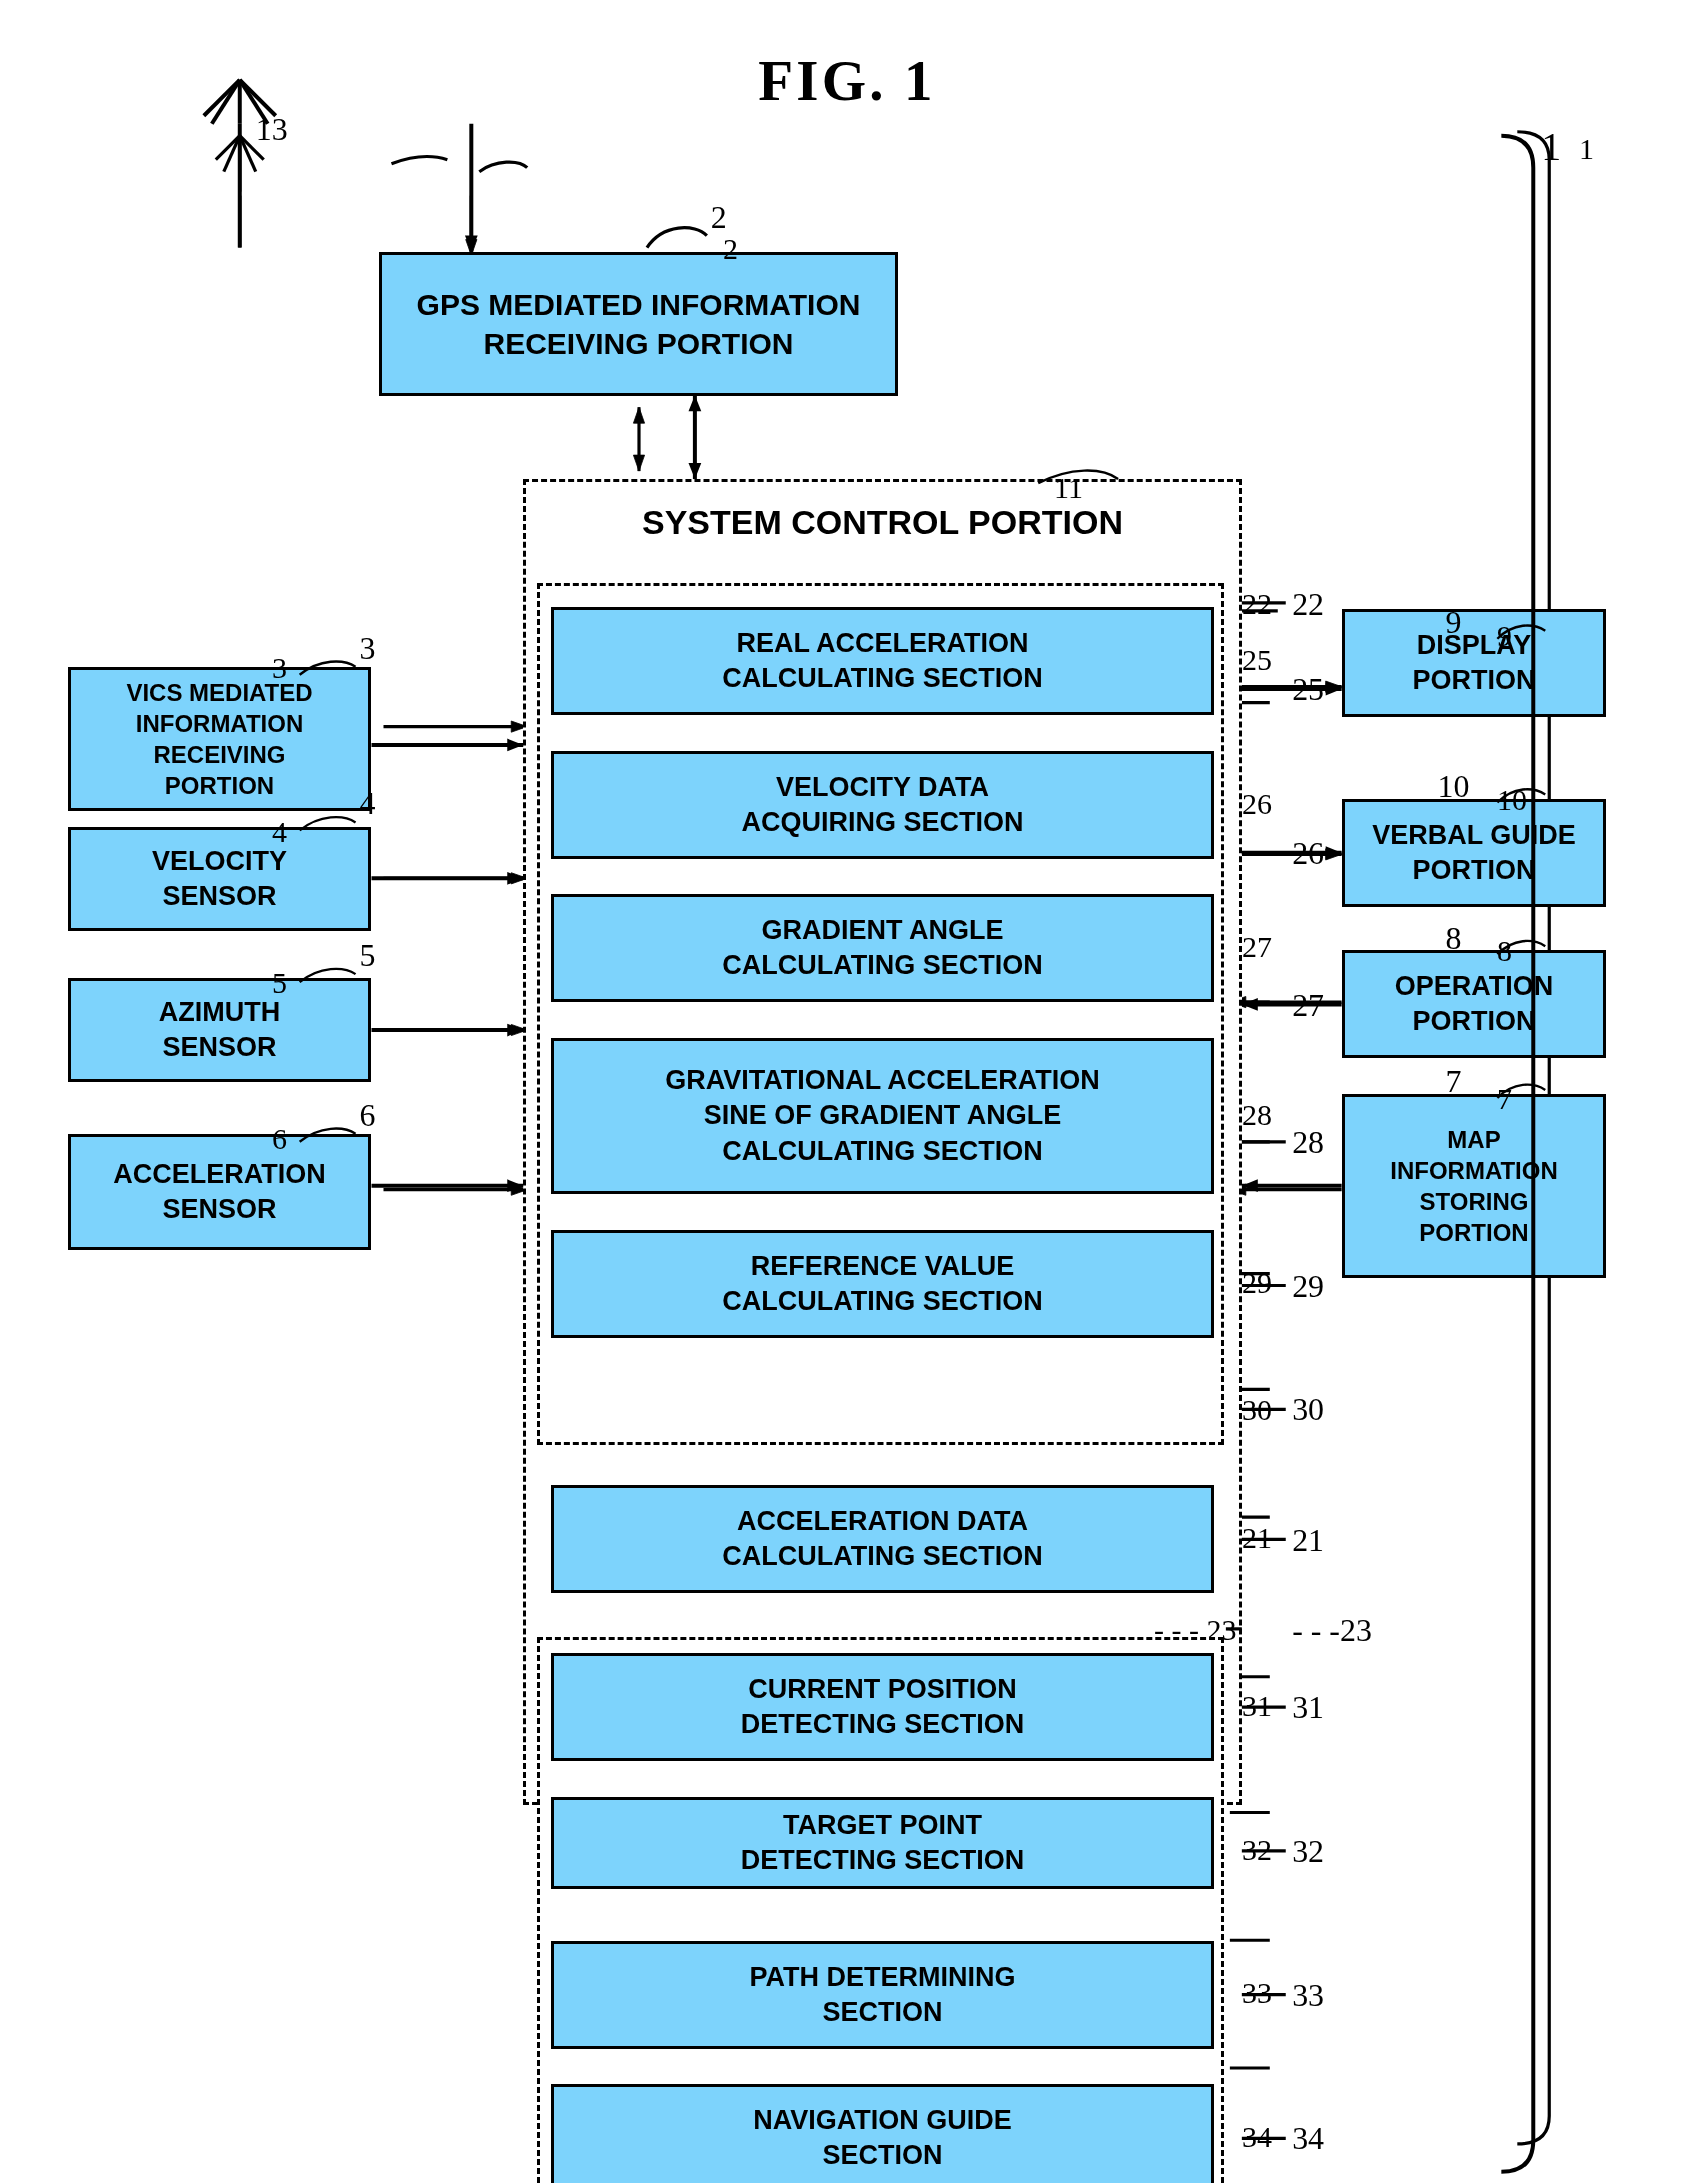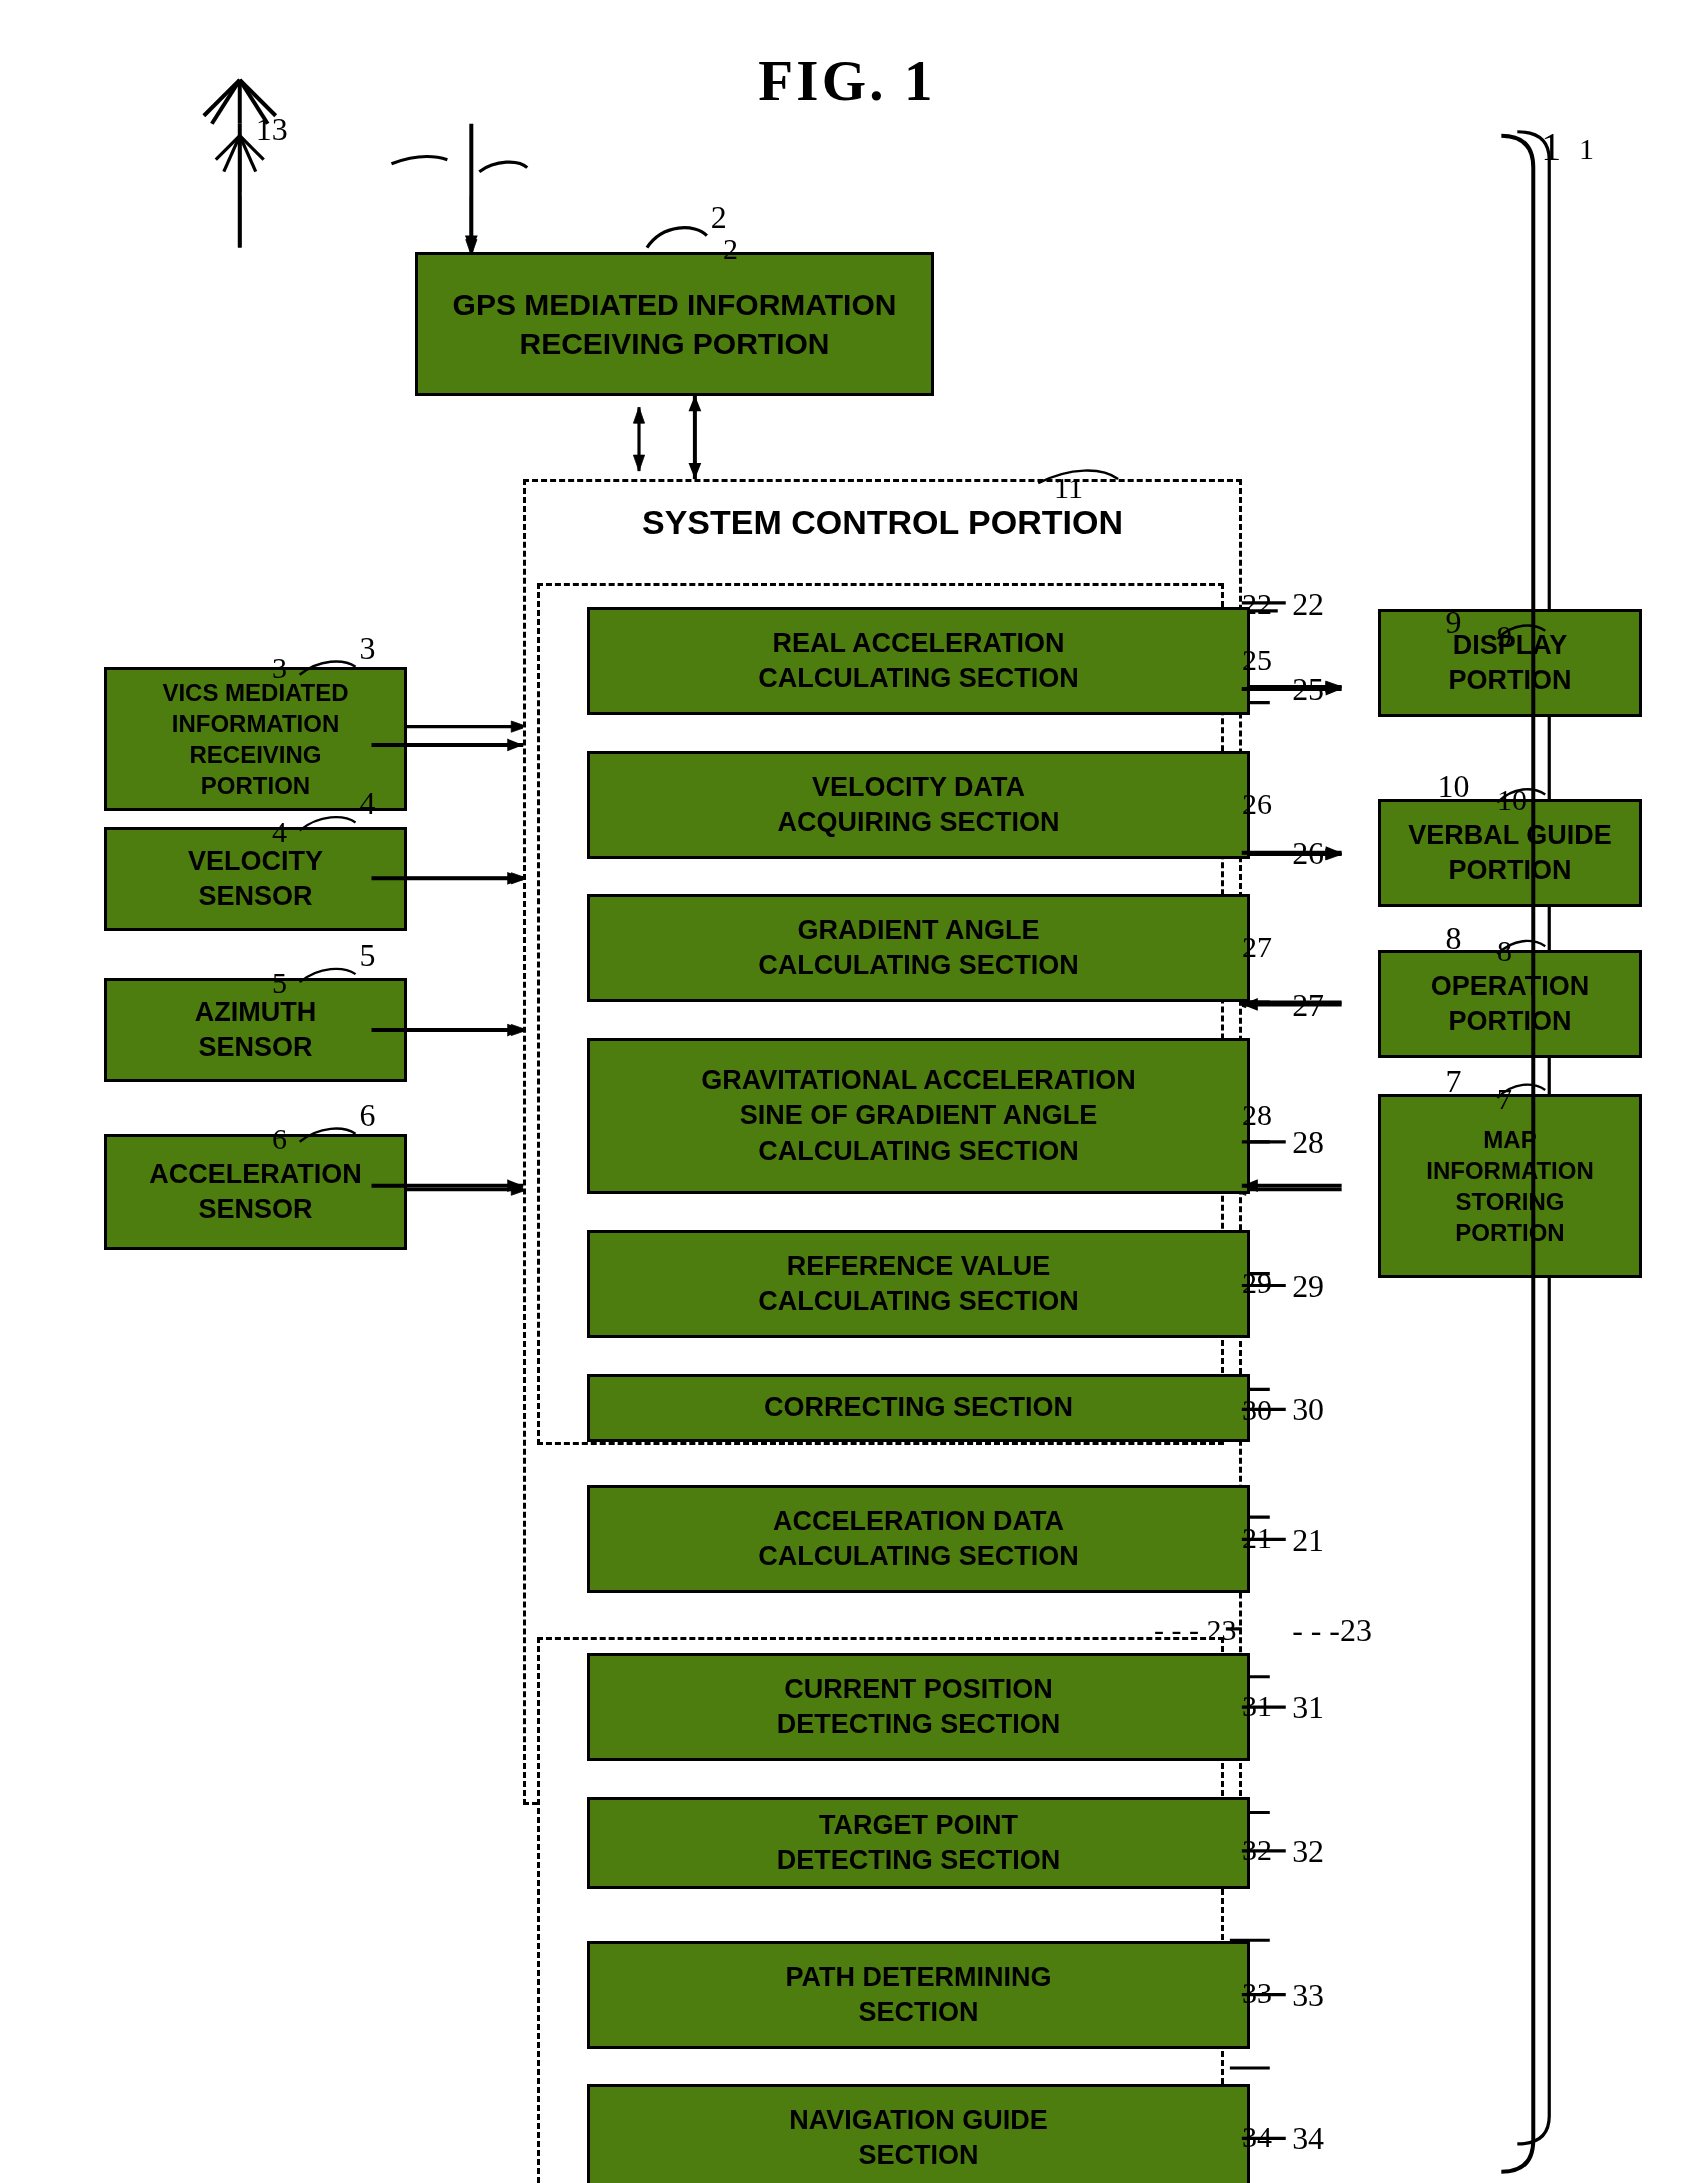--- a/index.html
+++ b/index.html
@@ -34,31 +34,30 @@
     .ref-num {
       position: absolute;
       font-size: 30px;
       font-family: 'Times New Roman', serif;
     }
 
     
     .box {
       position: absolute;
       border: 3.2px solid #000;
-      background: #4d7c0f;
+      background: #7dd3fc;
       display: flex;
       align-items: center;
       justify-content: center;
       text-align: center;
       font-size: 27px;
       font-weight: bold;
       font-family: 'Arial', sans-serif;
       line-height: 1.3;
       padding: 6.4px;
-      margin-left: 36px;
     }
 
     
     .box-dashed {
       position: absolute;
       border: 3.2px dashed #000;
       background: #fff;
     }
 
     
@@ -199,23 +198,20 @@
   <div class="box" style="top:1038px; left:551px; width:663px; height:156px;">
     GRAVITATIONAL ACCELERATION<br>SINE OF GRADIENT ANGLE<br>CALCULATING SECTION
   </div>
   <div class="ref-num" style="top:1098px; left:1242px;">28</div>
 
   <div class="box" style="top:1230px; left:551px; width:663px; height:108px;">
     REFERENCE VALUE<br>CALCULATING SECTION
   </div>
   <div class="ref-num" style="top:1266px; left:1242px;">29</div>
 
-  <div class="box" style="top:1374px; left:551px; width:663px; height:68px;">
-    CORRECTING SECTION
-  </div>
   <div class="ref-num" style="top:1393px; left:1242px;">30</div>
 
   <div class="box" style="top:1485px; left:551px; width:663px; height:108px;">
     ACCELERATION DATA<br>CALCULATING SECTION
   </div>
   <div class="ref-num" style="top:1521px; left:1242px;">21</div>
 
   <div class="ref-num" style="top:1613px; left:1154px;">- - - 23</div>
 
   <div class="box-dashed" style="top:1637px; left:537px; width:687px; height:663px;"></div>

